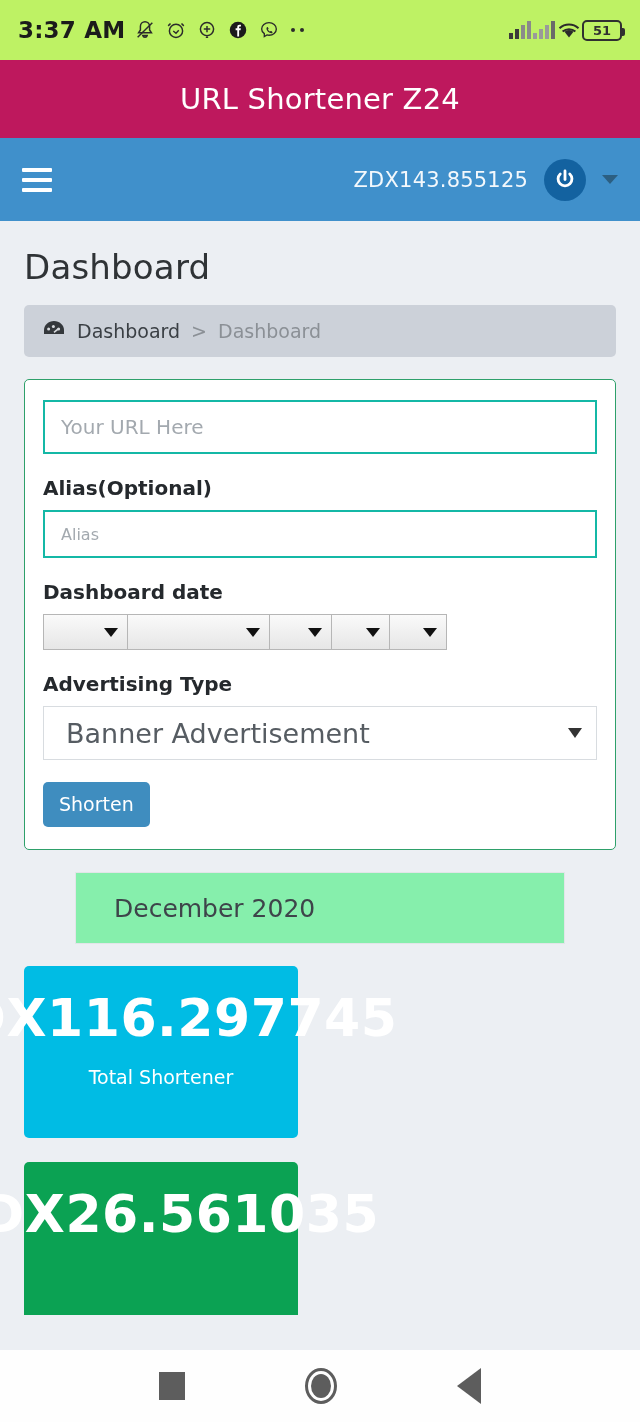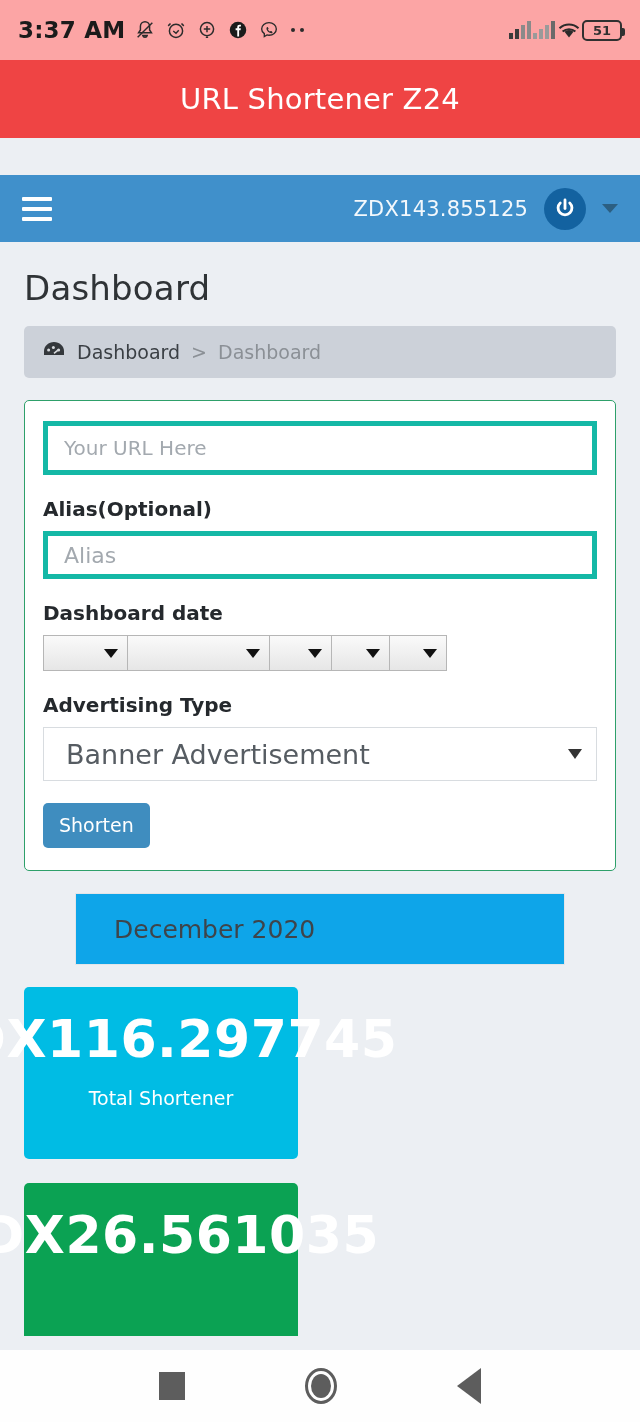--- a/index.html
+++ b/index.html
@@ -6,43 +6,43 @@
   html, body {
     width: 640px; height: 1422px;
     font-family: "DejaVu Sans", sans-serif;
     background: #ffffff;
     overflow: hidden;
   }
   #screen { width: 640px; height: 1422px; position: relative; overflow: hidden; background:#eceff3; }
 
   
   .statusbar {
-    height: 60px; background: #fca5a5; display: flex; align-items: center;
+    height: 60px; background: #bef264; display: flex; align-items: center;
     padding: 0 18px; justify-content: space-between;
   }
   .sb-left { display: flex; align-items: center; gap: 9px; }
   .sb-time { font-size: 23px; font-weight: bold; color: #1b1b1b; letter-spacing: .2px; }
   .sb-ico { color:#2b2b2b; display:flex; align-items:center; }
   .sb-right { display: flex; align-items: center; }
   .batt {
     width: 40px; height: 21px; border: 2px solid #303030; border-radius: 5px;
     display:flex; align-items:center; justify-content:center; position: relative;
   }
   .batt:after{ content:""; position:absolute; right:-5px; top:6px; width:3px; height:8px; background:#303030; border-radius:0 2px 2px 0;}
   .batt span { font-size: 13px; font-weight: bold; color: #303030; }
 
   
   .appbar {
-    height: 78px; background: #ef4444; display: flex; align-items: center; justify-content: center;
+    height: 78px; background: #be185d; display: flex; align-items: center; justify-content: center;
   }
   .appbar-title { color: #ffffff; font-size: 29px; font-weight: 400; letter-spacing: .2px; }
 
   .navbar {
-    height: 67px; background: #4090cb; display: flex; align-items: center;
-    padding: 0 22px; position: relative; margin-top: 37px;
+    height: 83px; background: #4090cb; display: flex; align-items: center;
+    padding: 0 22px; position: relative;
   }
   .hamburger { width: 30px; display:flex; flex-direction: column; gap: 6px; cursor:pointer; }
   .hamburger i { display:block; height: 4px; background:#fff; border-radius:1px; }
   .nav-right { margin-left:auto; display:flex; align-items:center; gap: 16px; }
   .balance { color: #f3f8fc; font-size: 21px; letter-spacing:.2px; }
   .avatar {
     width: 42px; height: 42px; border-radius: 50%; background: #1362a0;
     display:flex; align-items:center; justify-content:center;
   }
   .caret-down {
@@ -60,27 +60,27 @@
   .bc-link { font-size: 19px; color:#3a3f44; }
   .bc-sep { font-size: 19px; color:#8b9096; }
   .bc-current { font-size: 19px; color:#8b9096; }
 
   
   .card-form {
     margin-top: 22px; background:#fff; border:1px solid #2ea06a; border-radius: 5px;
     padding: 20px 18px 22px 18px;
   }
   .inp {
-    width: 100%; height: 54px; border:5px solid #14b8a6; background:#fff;
+    width: 100%; height: 54px; border:2px solid #14b8a6; background:#fff;
     padding: 0 16px; font-size: 20px; color:#6f767d; display:flex; align-items:center;
     font-family: "DejaVu Sans", sans-serif;
   }
   .inp.placeholder { color:#a3a9af; }
   .fld-label { font-size: 20px; font-weight: bold; color:#25292d; margin: 22px 0 10px 0; }
-  .inp-small { height: 48px; font-size: 22px; }
+  .inp-small { height: 48px; font-size: 16px; }
 
   .date-row { display:flex; }
   .dsel {
     height: 36px; background: linear-gradient(#fafafa,#e6e6e6); border:1px solid #b6b6b6;
     border-right: none; display:flex; align-items:center; justify-content:flex-end; padding-right:9px;
   }
   .dsel:last-child { border-right:1px solid #b6b6b6; }
   .dsel .tri { width:0;height:0;border-left:7px solid transparent;border-right:7px solid transparent;border-top:9px solid #111; }
 
   .sel {
@@ -92,21 +92,21 @@
 
   .btn-shorten {
     margin-top: 22px; display:inline-block; background:#3f8dbf; color:#fff;
     font-size: 19px; padding: 11px 16px 12px 16px; border-radius:5px; border:none;
     font-family:"DejaVu Sans", sans-serif; cursor:pointer;text-align:right;
   }
 
   
   .month-wrap { display:flex; justify-content:center; margin-top: 22px; }
   .month-sel {
-    width: 490px; height: 72px; background:#0ea5e9; border:1px solid #e2e5e8;
+    width: 490px; height: 72px; background:#86efac; border:1px solid #e2e5e8;
     display:flex; align-items:center; justify-content:space-between; padding: 0 20px 0 38px;
   }
   .month-val { font-size: 25px; color:#3e444a; }
 
   
   .stats { margin-top: 22px; display:flex; flex-wrap:wrap; gap: 24px 48px; }
   .stat {
     width: 274px; height: 172px; border-radius:5px; position: relative;
     display:flex; flex-direction:column; align-items:center; justify-content:center;
   }

